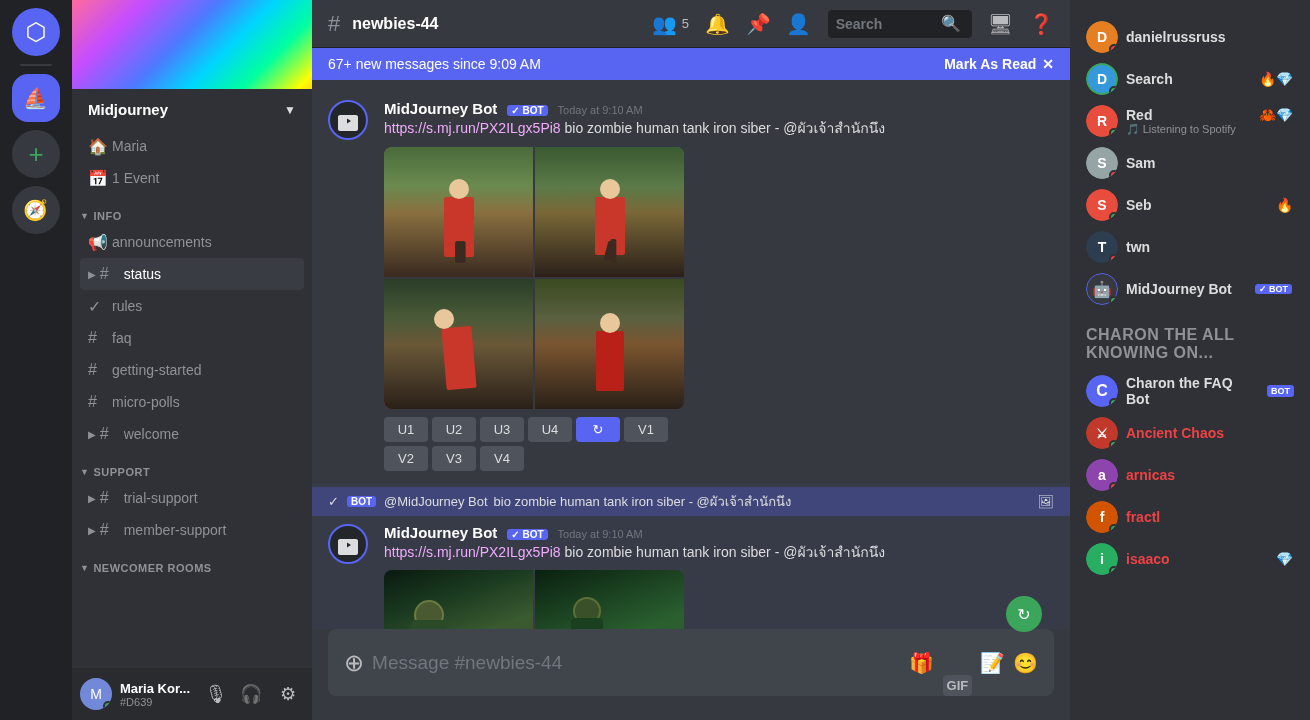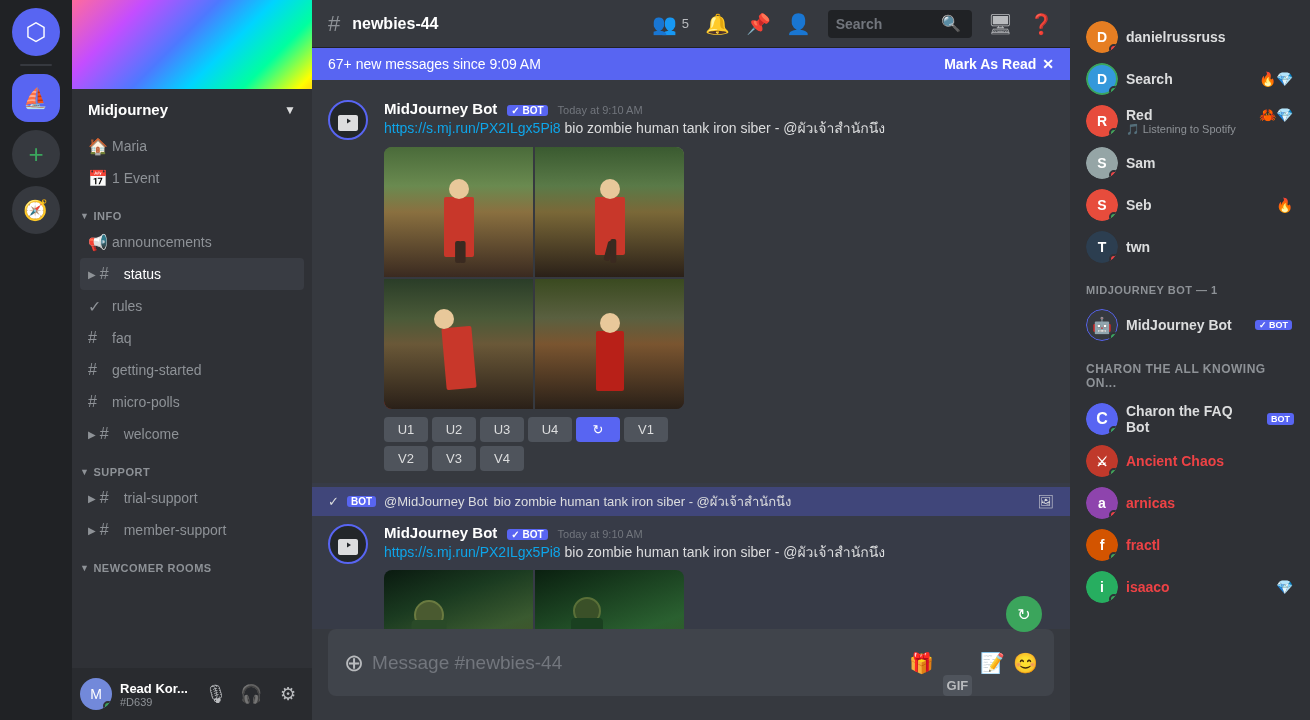--- a/index.html
+++ b/index.html
@@ -101,21 +101,21 @@
     .messages-area::-webkit-scrollbar { width: 8px; }
     .messages-area::-webkit-scrollbar-thumb { background: #202225; border-radius: 4px; }
 
     .message-group { padding: 4px 16px; display: flex; gap: 16px; margin-bottom: 8px; }
     .avatar { width: 40px; height: 40px; border-radius: 50%; flex-shrink: 0; overflow: hidden; background: #5865f2; display: flex; align-items: center; justify-content: center; color: white; font-size: 16px; }
     .message-content-wrap { flex: 1; min-width: 0; }
     .message-header { display: flex; align-items: baseline; gap: 8px; margin-bottom: 2px; }
     .message-author { font-weight: 600; font-size: 15px; color: white; }
     .message-time { font-size: 11px; color: #72767d; }
     .message-text { font-size: 14px; color: #dcddde; line-height: 1.4; word-break: break-word; }
-    .message-link { color: #0ea5e9; text-decoration: none; }
+    .message-link { color: #f0abfc; text-decoration: none; }
 
     
     .image-grid { display: grid; grid-template-columns: 1fr 1fr; gap: 2px; max-width: 300px; border-radius: 8px; overflow: hidden; margin-top: 8px; }
     .image-placeholder { width: 149px; height: 130px; background: #2f3136; display: flex; align-items: center; justify-content: center; overflow: hidden; }
     .image-placeholder.img1 { background: linear-gradient(160deg, #4a6741 0%, #8b9e6a 30%, #c8372a 50%, #4a3520 100%); }
     .image-placeholder.img2 { background: linear-gradient(160deg, #3d5c33 0%, #6b8c5a 30%, #c8372a 50%, #5a4535 100%); }
     .image-placeholder.img3 { background: linear-gradient(160deg, #2a3d28 0%, #7a6e4a 50%, #c8372a 60%, #3a3030 100%); }
     .image-placeholder.img4 { background: linear-gradient(160deg, #3d5020 0%, #5c6840 40%, #b82018 55%, #302520 100%); }
 
     .image-grid2 { display: grid; grid-template-columns: 1fr 1fr; gap: 2px; max-width: 300px; border-radius: 8px; overflow: hidden; margin-top: 8px; }
@@ -268,21 +268,21 @@
       <span>NEWCOMER ROOMS</span>
     </div>
   </div>
 
   <div class="user-bar">
     <div class="user-avatar-sm" style="background: #7289da; position:relative;">
       <span>M</span>
       <div class="status-dot status-online"></div>
     </div>
     <div class="user-info">
-      <div class="user-name-sm">Read Kor...</div>
+      <div class="user-name-sm">Maria Kor...</div>
       <div class="user-disc">#D639</div>
     </div>
     <div class="user-actions">
       <div class="user-action-btn" title="Mute">🎙</div>
       <div class="user-action-btn" title="Deafen">🎧</div>
       <div class="user-action-btn" title="Settings">⚙</div>
     </div>
   </div>
 </div>
 
@@ -493,32 +493,31 @@
   </div>
 
   <div class="member-item">
     <div class="member-avatar" style="position:relative;">
       <div class="avatar-circle" style="background:#2c3e50;">T</div>
       <div class="status-dot status-dnd"></div>
     </div>
     <span class="member-name col-default">twn</span>
   </div>
 
-  <div class="member-category">MIDJOURNEY BOT — 1</div>
 
   <div class="member-item">
     <div class="member-avatar" style="position:relative;">
       <div class="avatar-circle" style="background:#36393f; border:1px solid #5865f2; font-size:16px;">🤖</div>
       <div class="status-dot status-online"></div>
     </div>
     <span class="member-name col-default">MidJourney Bot</span>
     <span class="inline-bot" style="font-size:9px;">✓ BOT</span>
   </div>
 
-  <div class="member-category" style="font-size:12px;">CHARON THE ALL KNOWING ON...</div>
+  <div class="member-category" style="font-size:16px;">CHARON THE ALL KNOWING ON...</div>
 
   <div class="member-item">
     <div class="member-avatar" style="position:relative;">
       <div class="avatar-circle" style="background:#5865f2; font-size:16px;">C</div>
       <div class="status-dot status-online"></div>
     </div>
     <span class="member-name col-default">Charon the FAQ Bot</span>
     <span style="background:#5865f2; color:white; font-size:9px; font-weight:700; padding:1px 4px; border-radius:3px;">BOT</span>
   </div>
 

